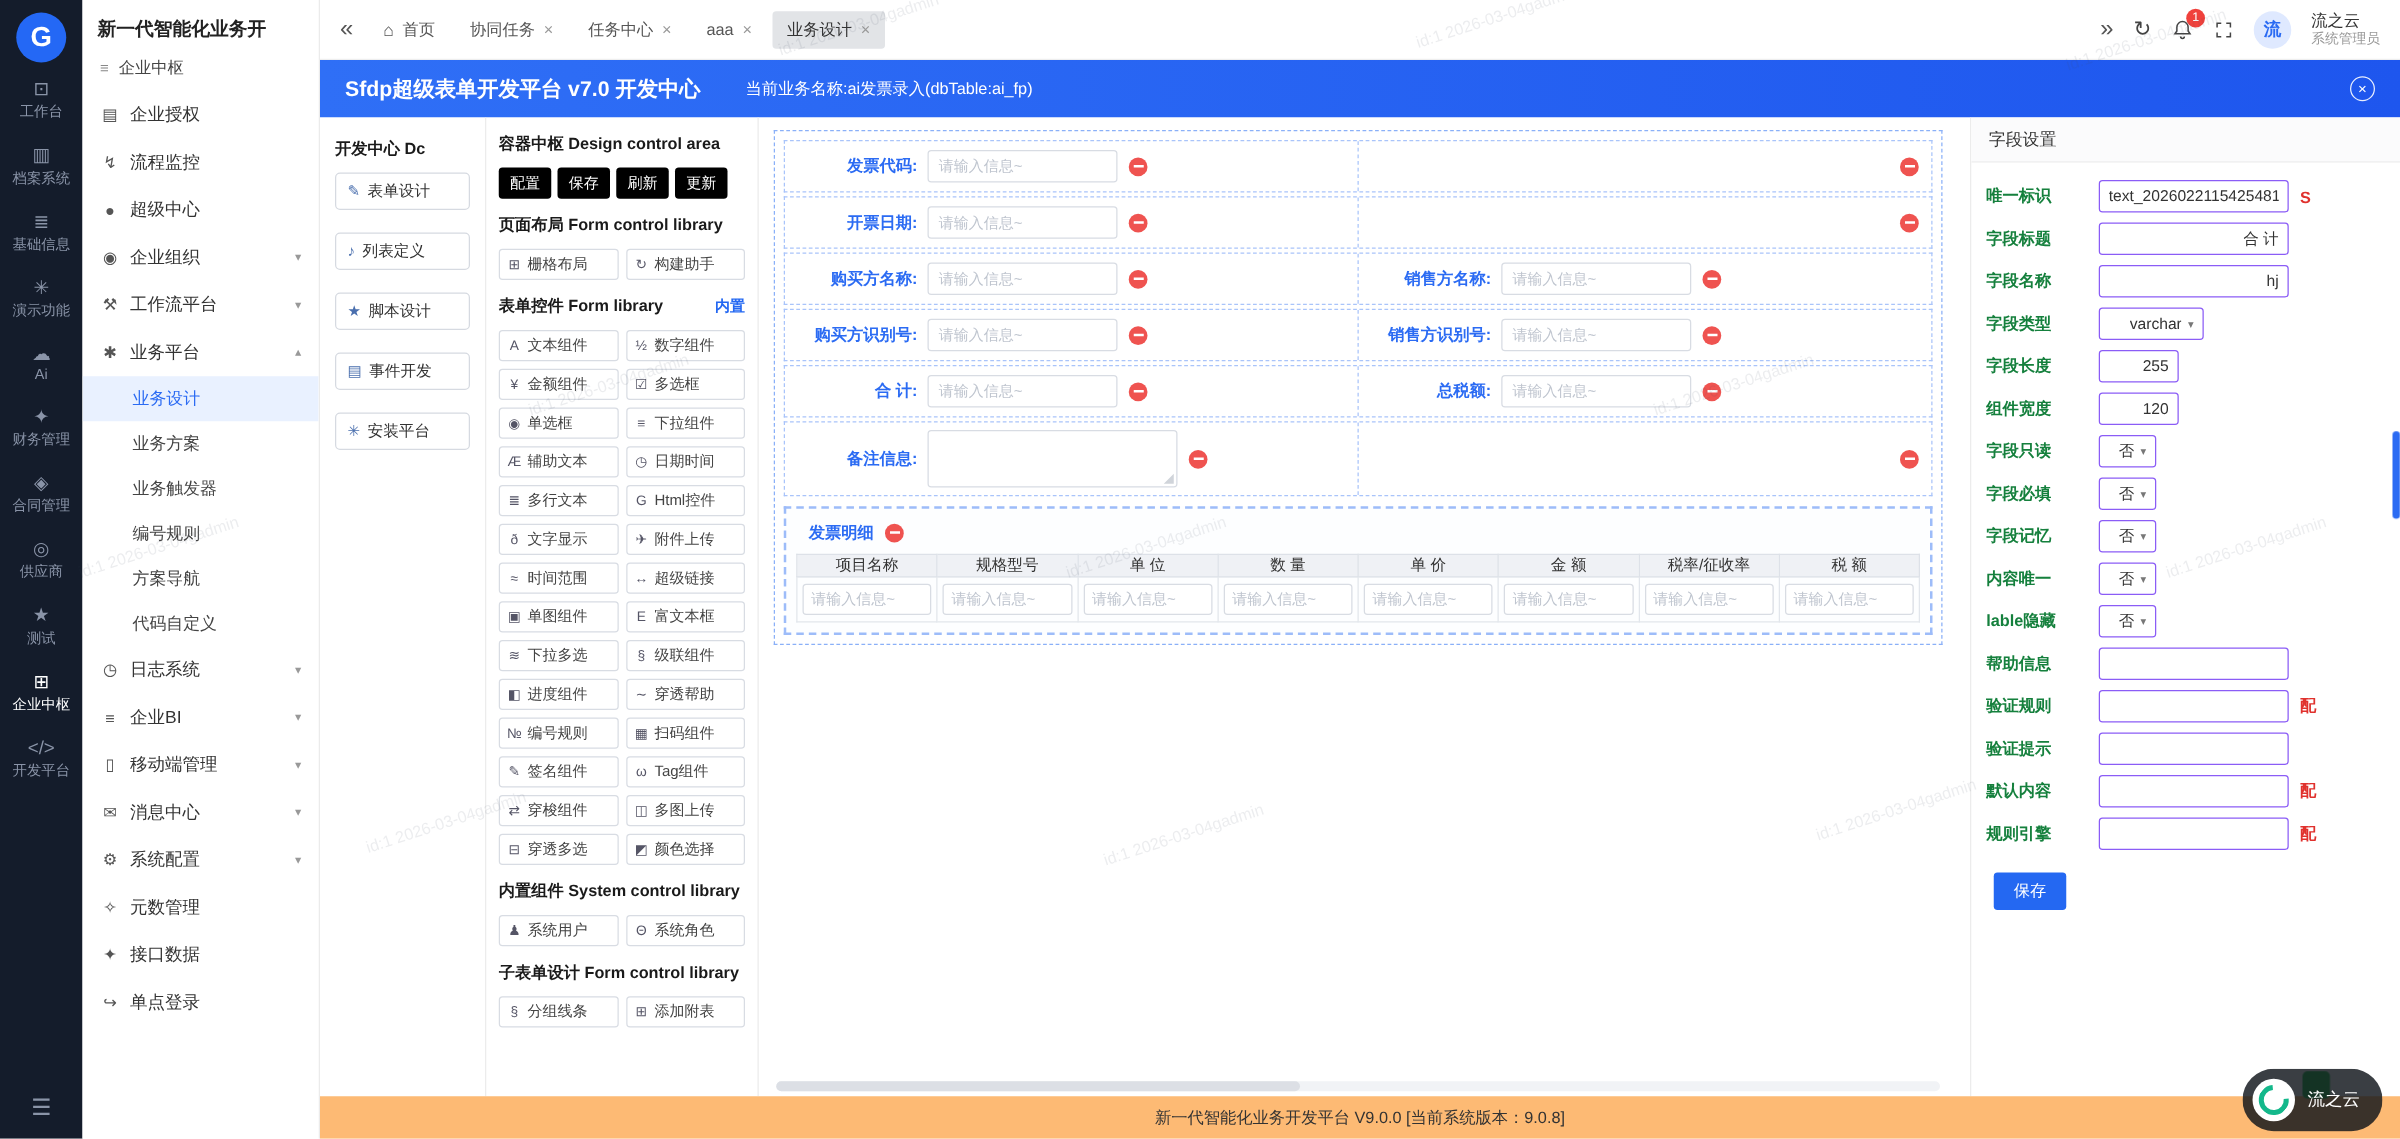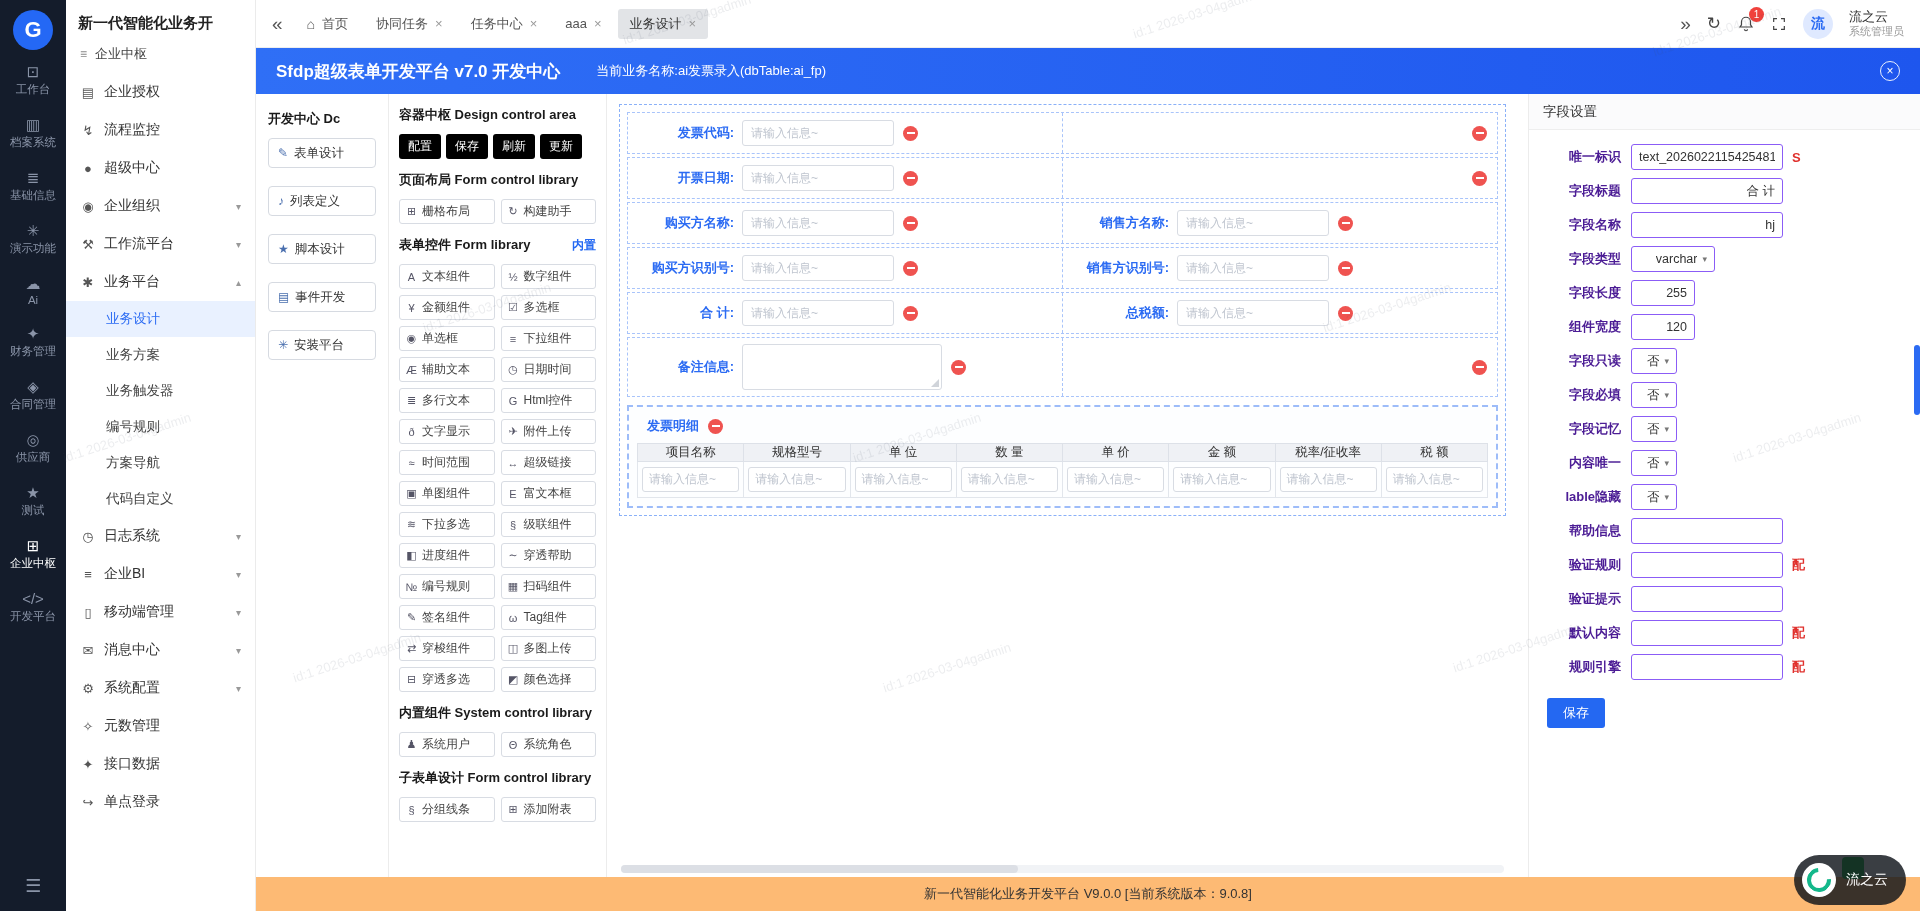--- a/index.html
+++ b/index.html
@@ -99,25 +99,25 @@
   .detail-title { color: #2b6bf3; font-size: 13px; font-weight: bold; }
   .detail-table { width: 100%; border-collapse: collapse; table-layout: fixed; }
   .detail-table th { background: #eff1f5; border: 1px solid #dde1e8; height: 14px; font-size: 12.5px; color: #333; font-weight: normal; }
   .detail-table td { border: 1px solid #e2e6ec; padding: 5px 4px; }
   .f-input.cell { width: auto; height: 25px; padding: 0 6px; }
 
   .h-scroll { position: absolute; left: 14px; right: 24px; bottom: 4px; height: 8px; background: #f1f3f6; border-radius: 4px; }
   .h-scroll .thumb { width: 45%; height: 8px; background: #dcdfe5; border-radius: 4px; }
 
   
-  .settings { width: 392px; border-left: 1px solid #ececec; flex: none; display: flex; flex-direction: column; overflow: hidden; }
+  .settings { width: 344px; border-left: 1px solid #ececec; flex: none; display: flex; flex-direction: column; overflow: hidden; }
   .settings-head { height: 36px; line-height: 36px; padding: 0 14px; font-size: 13.5px; color: #333; border-bottom: 1px solid #eee; background: #fbfbfc; flex: none; }
   .settings-body { padding: 6px 12px; overflow: hidden; }
   .s-row { display: flex; align-items: center; margin: 8px 0; height: 26px; }
-  .s-label { width: 80px; text-align: right; margin-right: 10px; color: #4c1d95; font-size: 13px; font-weight: bold; flex: none; white-space: nowrap; }
+  .s-label { width: 80px; margin-right: 10px; color: #15803d; font-size: 13px; font-weight: bold; flex: none; white-space: nowrap; }
   .s-ctl { height: 26px; border: 1px solid #8b5cf6; border-radius: 3px; display: flex; align-items: center; justify-content: flex-end; padding: 0 7px; font-size: 12.5px; color: #333; background: #fff; overflow: hidden; cursor: text; }
   .s-ctl.lg { width: 152px; } .s-ctl.md { width: 84px; } .s-ctl.sm { width: 64px; } .s-ctl.xs { width: 46px; }
   .s-val { white-space: nowrap; overflow: hidden; }
   .s-arrow { color: #777; font-size: 9px; margin-left: 5px; flex: none; }
   .s-extra { color: #e0312d; font-size: 13px; font-weight: bold; margin-left: 9px; cursor: pointer; }
   .save-btn { background: #2468f2; color: #fff; border: none; border-radius: 3px; font-size: 13px; padding: 6px 16px; margin: 10px 0 0 6px; }
 
   
   .chat-widget { position: fixed; right: 14px; bottom: 6px; height: 50px; background: rgba(15,19,26,0.82); border-radius: 26px; display: flex; align-items: center; gap: 10px; padding: 0 18px 0 8px; z-index: 300; cursor: pointer; }
   .chat-icon { width: 34px; height: 34px; border-radius: 50%; background: #fff; display: flex; align-items: center; justify-content: center; }

